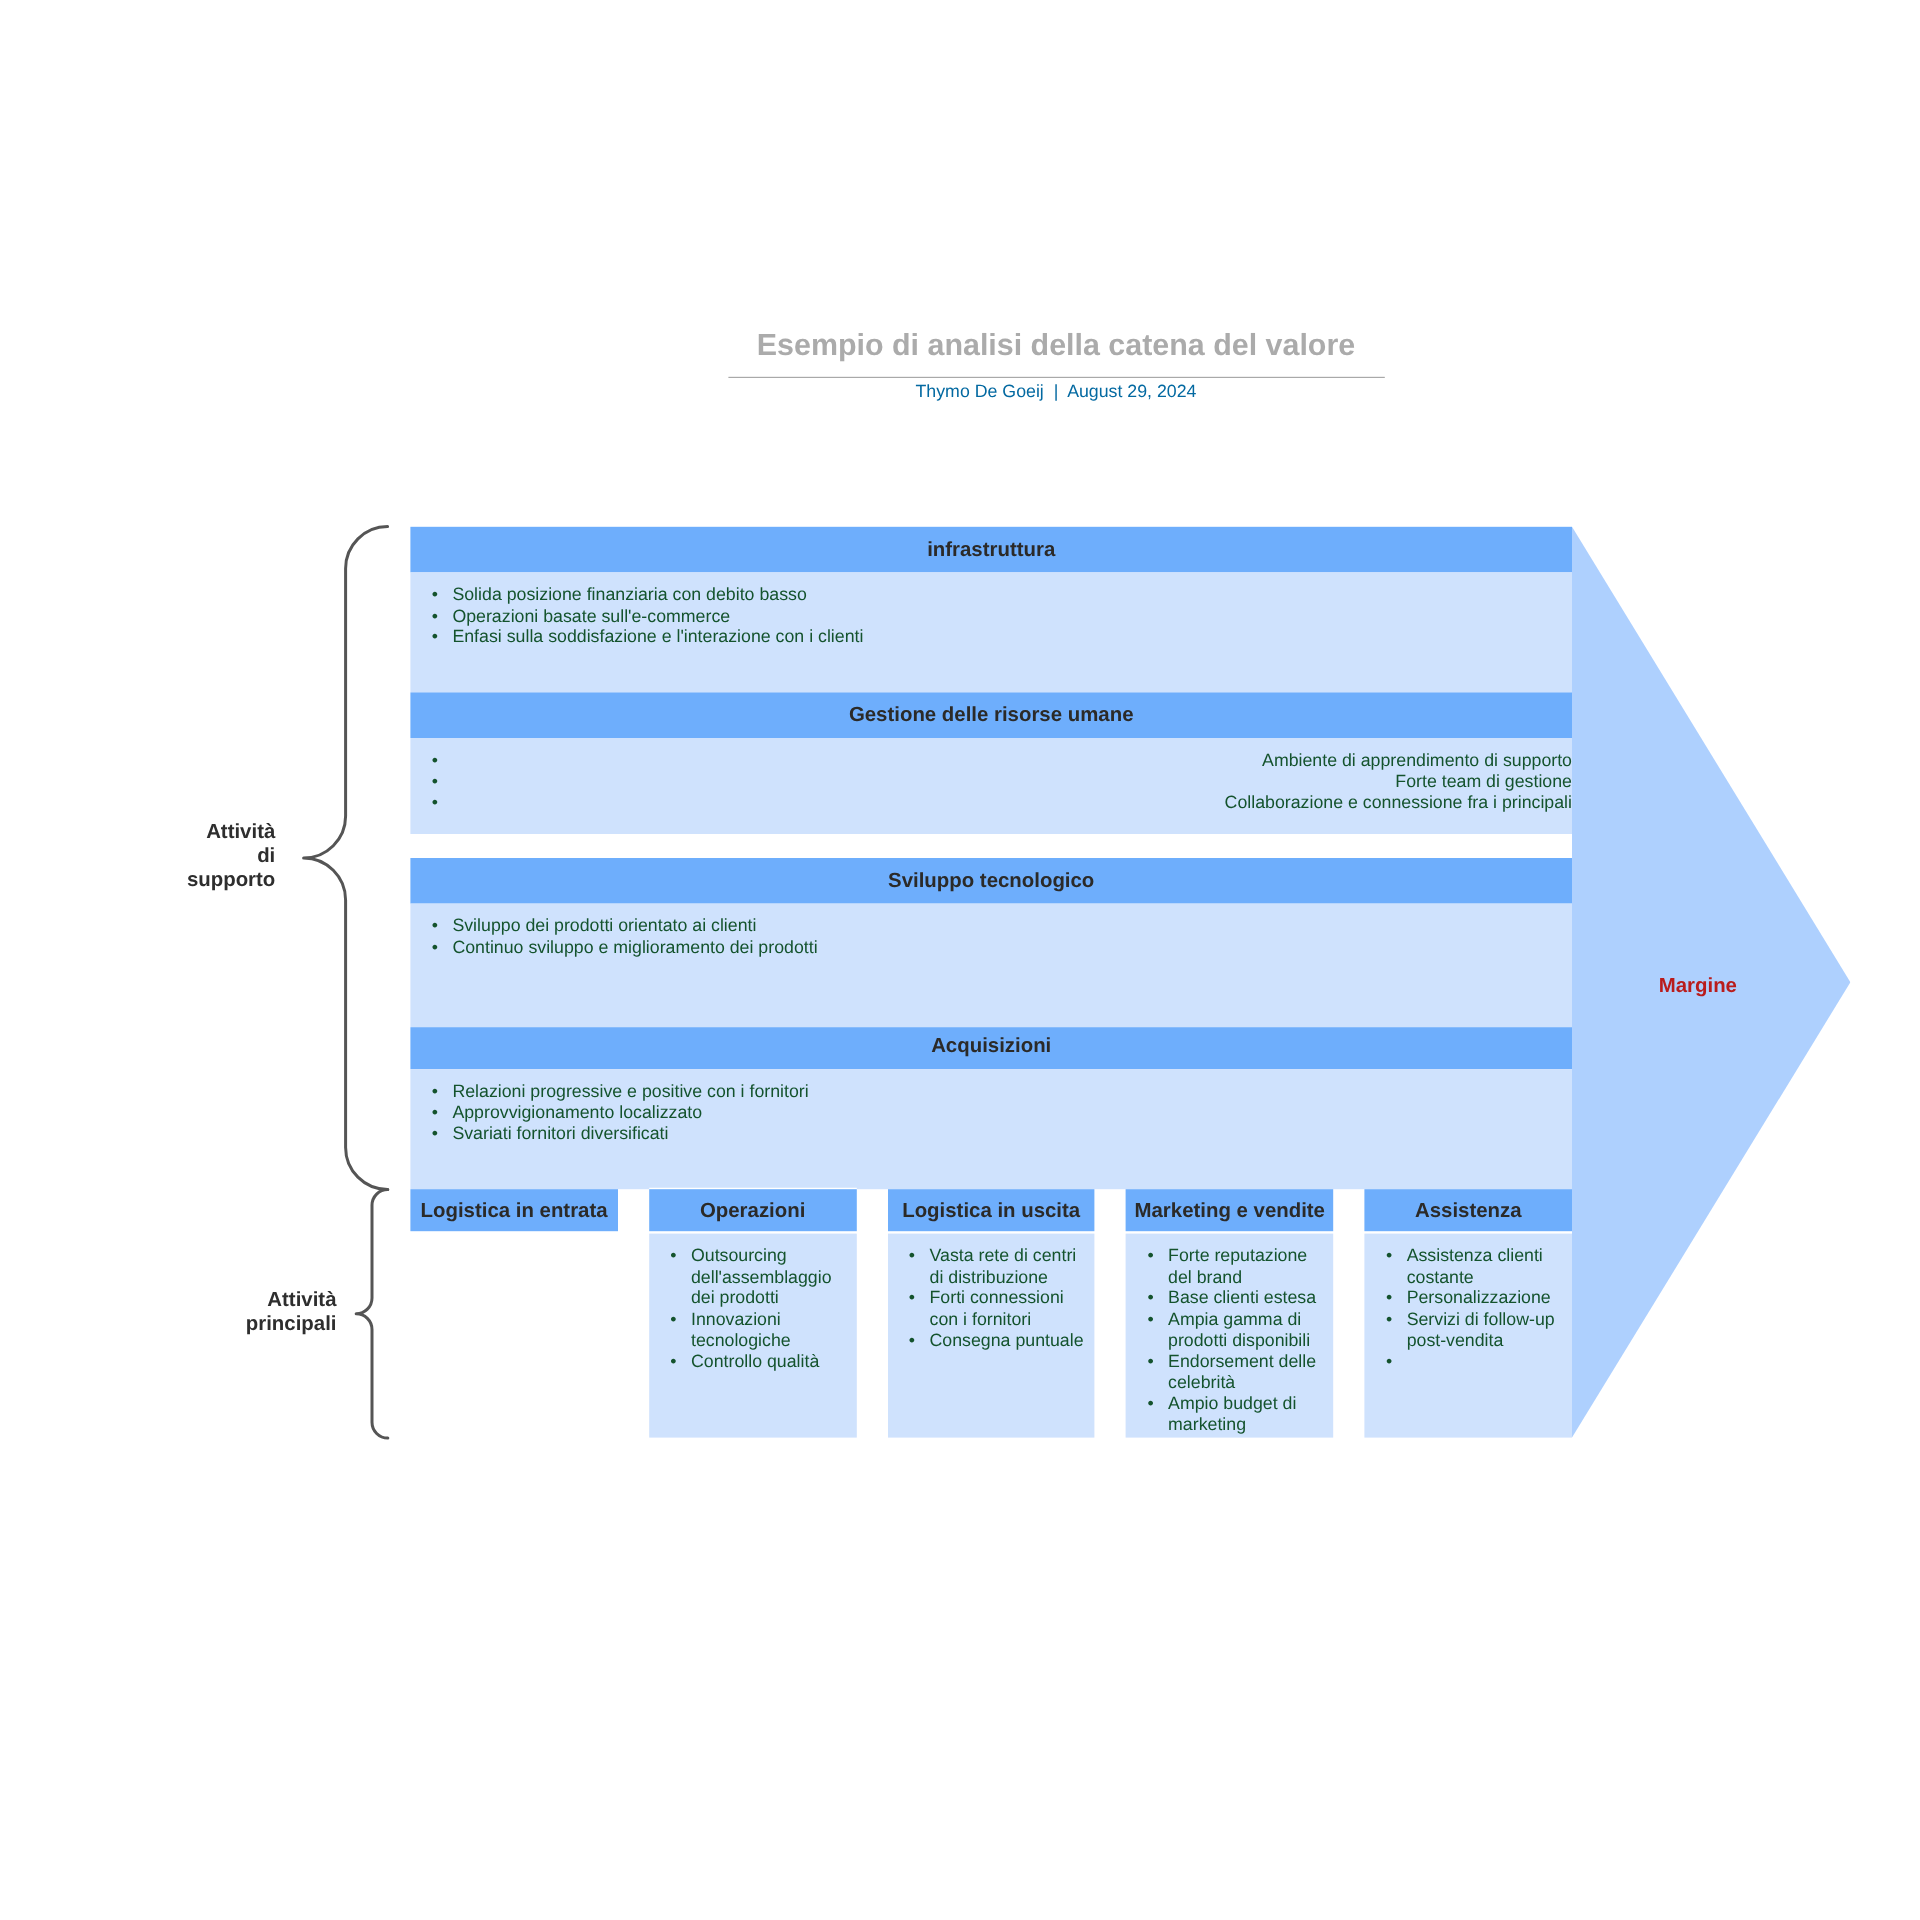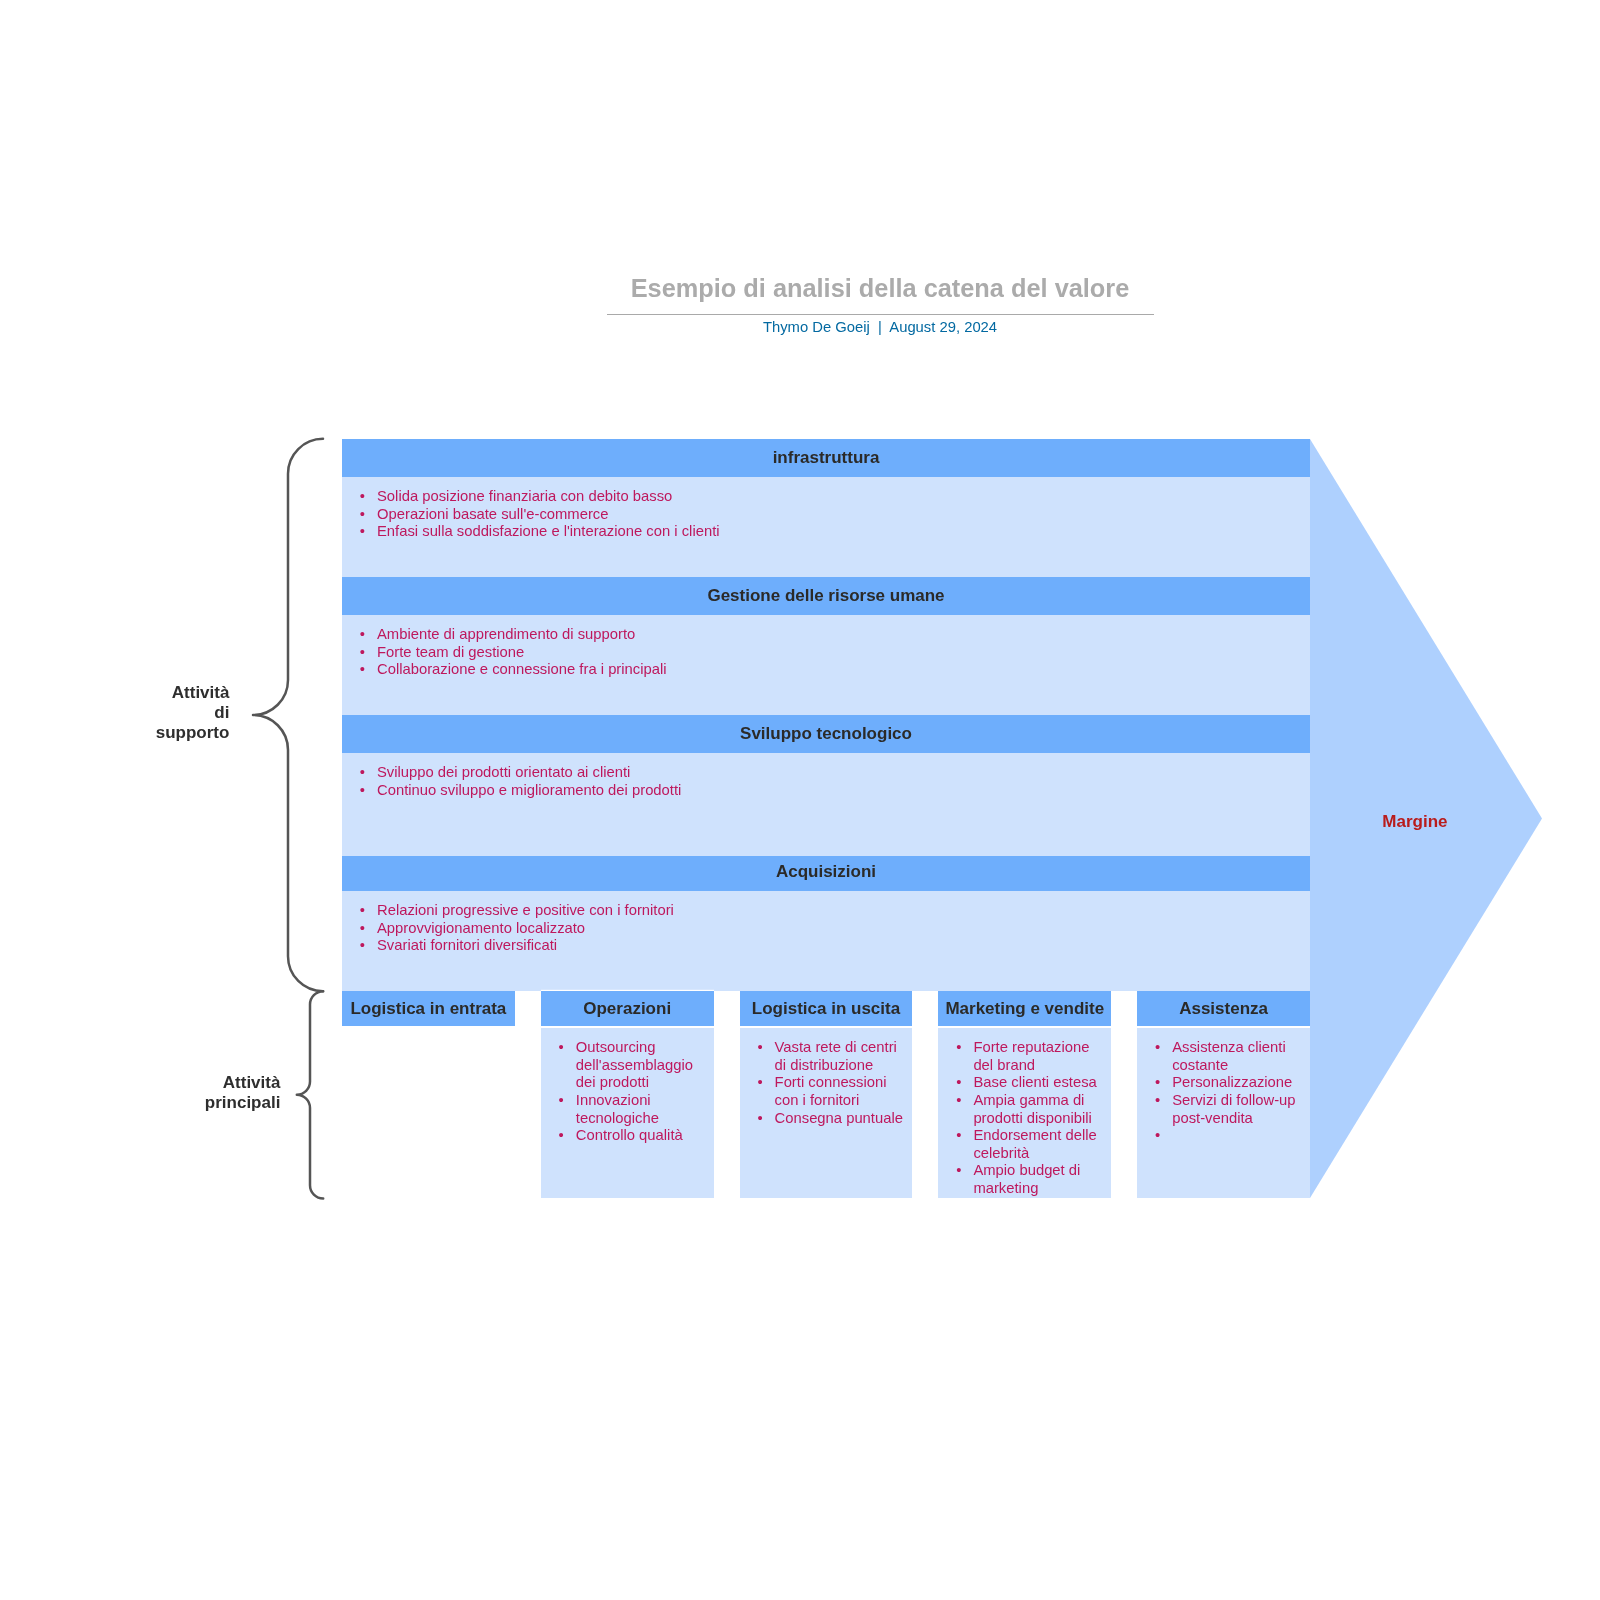--- a/index.html
+++ b/index.html
@@ -19,28 +19,28 @@
 
   
   .chart{position:absolute;left:342px;top:439px;width:968px;height:759px;}
   .margin-arrow{position:absolute;left:1310px;top:439px;width:232px;height:759px;}
 
   .row{position:absolute;left:0;width:968px;}
   .bar{background:#6eaefc;color:#2b2a28;font-weight:bold;font-size:17px;
        height:38px;line-height:38px;text-align:center;}
   .body{background:#cfe2fd;}
   ul.bl{margin:0;padding:0;list-style:none;}
-  ul.bl li{position:relative;font-size:14.8px;line-height:17.65px;color:#be185d;
+  ul.bl li{position:relative;font-size:14.8px;line-height:17.65px;color:#14532d;
            padding-left:35px;}
   ul.bl li:before{content:"\2022";position:absolute;left:17.8px;top:0;font-size:14.8px;}
 
   
   .support .body{padding-top:10.9px;box-sizing:border-box;}
   #row1{top:0;}   #row1 .body{height:100px;}
-  #row2{top:138px;} #row2 .body{height:100px;}
+  #row2{top:138px;} #row2 .body{height:80px;text-align:right;}
   #row3{top:276px;} #row3 .body{height:103px;}
   #row4{top:417px;} #row4 .bar{height:35px;line-height:32.4px;} #row4 .body{height:100px;}
 
   
   .primary{top:552px;display:flex;gap:26px;}
   .col{width:193.6px;position:relative;}
   .col .bar{height:35px;line-height:35px;}
   .col .cbody{background:#cfe2fd;height:170px;margin-top:2px;
               padding-top:10.9px;box-sizing:border-box;}
   .col:first-child .cbody{height:171px;}

